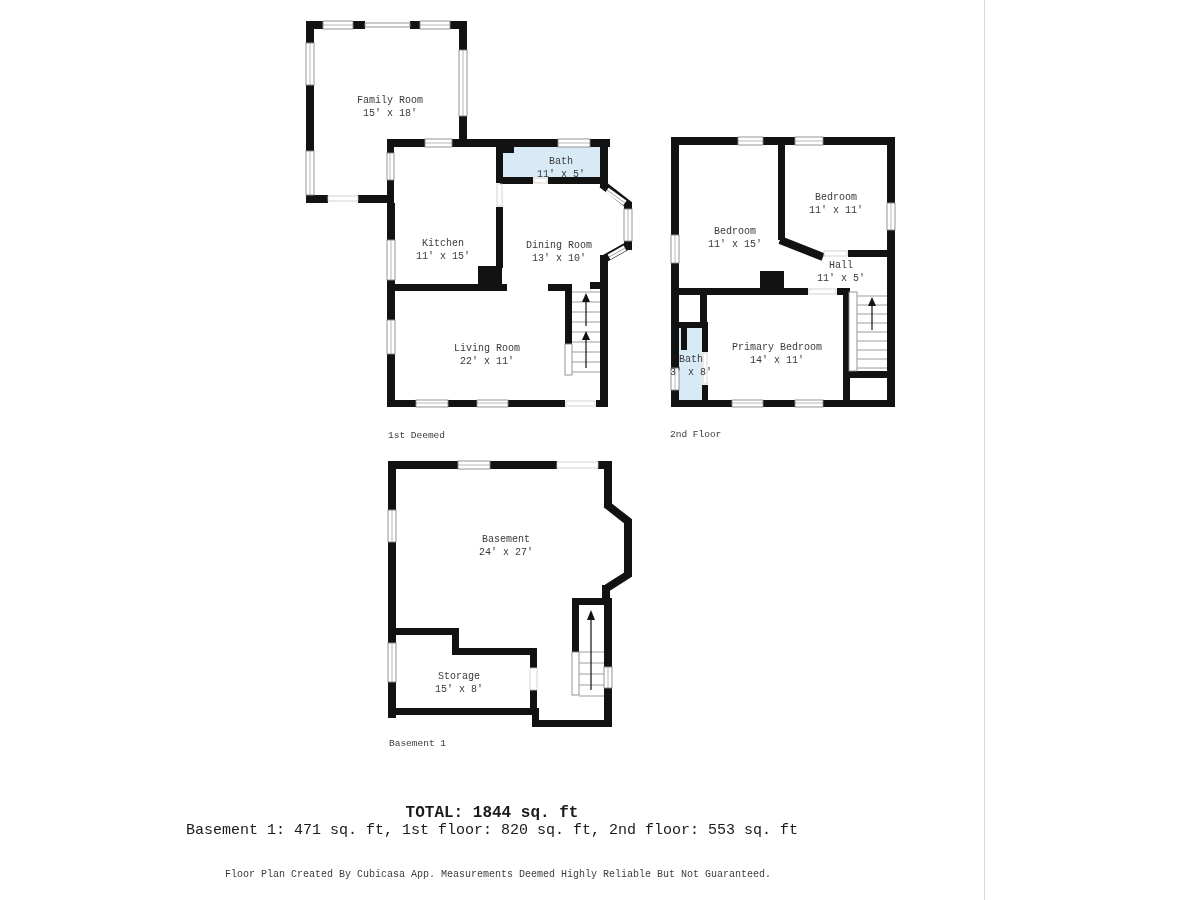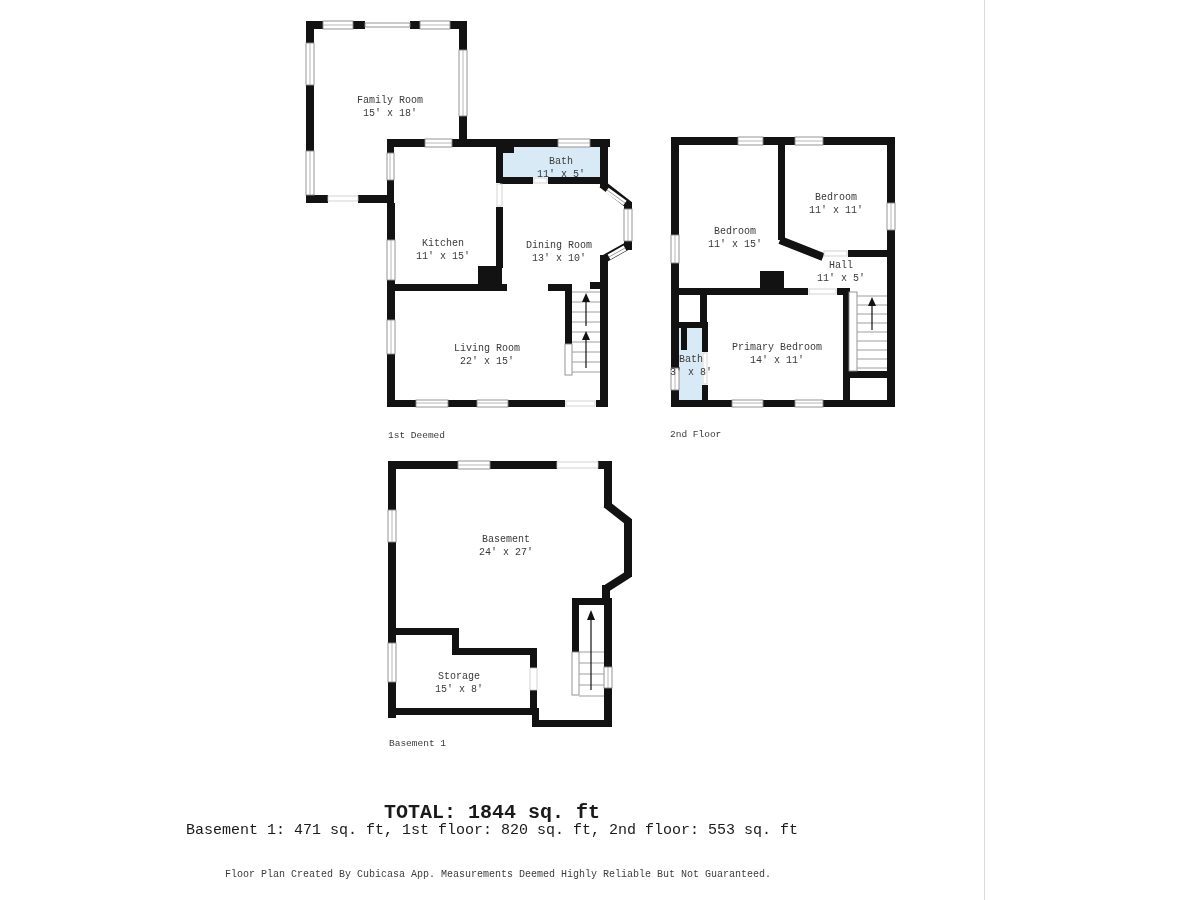--- a/index.html
+++ b/index.html
@@ -13,21 +13,21 @@
     position:absolute;transform:translate(-50%,-50%);
     text-align:center;font-size:10px;line-height:1.32;color:#3a3a3a;
     white-space:nowrap;
   }
   .floor-label{
     position:absolute;font-size:9.5px;color:#3a3a3a;white-space:nowrap;
   }
   .summary{
     position:absolute;left:0;right:0;top:804px;text-align:center;color:#1a1a1a;
   }
-  .summary-total{font-size:20px;font-weight:bold;line-height:18px;}
+  .summary-total{font-size:16px;font-weight:bold;line-height:18px;}
   .summary-line{font-size:15px;line-height:17px;}
   .footer-note{
     position:absolute;left:12px;right:0;top:869px;text-align:center;
     font-size:10px;color:#3c3c3c;
   }
 </style>
 </head>
 <body>
 
 <div id="frame">
@@ -322,21 +322,21 @@
   <div class="room-label" style="left:561px;top:168px;">
     <div>Bath</div>
     <div>11' x 5'</div>
   </div>
   <div class="room-label" style="left:559px;top:244px;margin-top:8px;">
     <div>Dining Room</div>
     <div>13' x 10'</div>
   </div>
   <div class="room-label" style="left:487px;top:355px;">
     <div>Living Room</div>
-    <div>22' x 15'</div>
+    <div>22' x 11'</div>
   </div>
   <div class="floor-label" style="left:388px;top:430px;">1st Deemed</div>
 
   <div class="room-label" style="left:735px;top:238px;">
     <div>Bedroom</div>
     <div>11' x 15'</div>
   </div>
   <div class="room-label" style="left:836px;top:204px;">
     <div>Bedroom</div>
     <div>11' x 11'</div>

